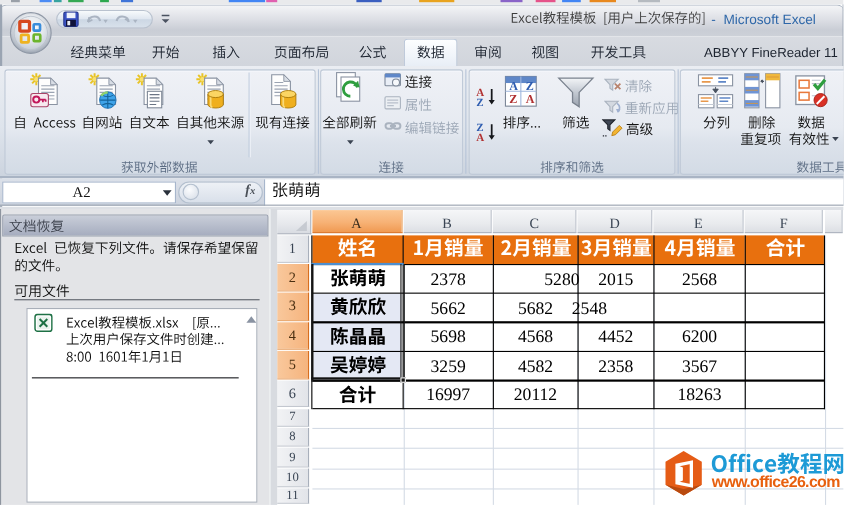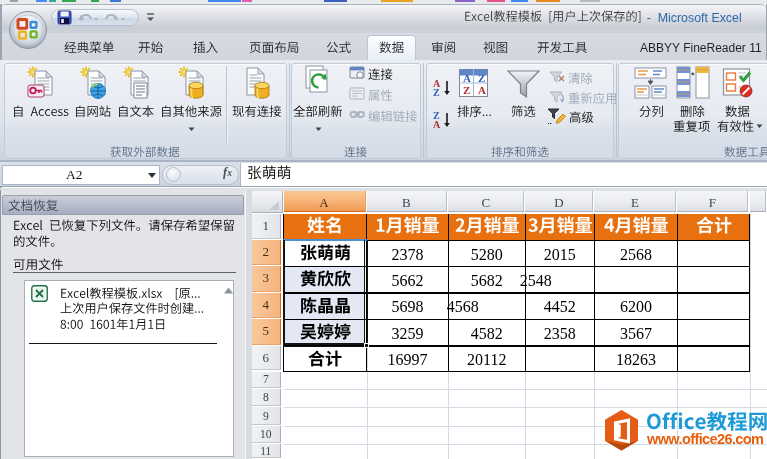--- a/index.html
+++ b/index.html
@@ -845,21 +845,21 @@
     <div style="position:absolute;left:299.5px;top:243.8px">
       <svg width="52.0" height="20.1" style="display:block">
         <g fill="#000" transform="translate(0,14.96) scale(0.017000,-0.017000)">
           <use href="#g5f20b" x="0"></use>
           <use href="#g840cb" x="1000"></use>
           <use href="#g840cb" x="2000"></use>
         </g>
       </svg>
     </div>
     <div style="position:absolute;left:367.40px;top:245.60px;width:80px;height:20px;font:16px 'Liberation Serif';color:#000;text-align:center">2378</div>
-    <div style="position:absolute;left:446.80px;top:245.60px;width:80px;height:20px;font:16px 'Liberation Serif';color:#000;text-align:center">5280</div>
+    <div style="position:absolute;left:446.80px;top:245.60px;width:80px;height:20px;font:16px 'Liberation Serif';color:#000;text-align:right">5280</div>
     <div style="position:absolute;left:519.80px;top:245.60px;width:80px;height:20px;font:16px 'Liberation Serif';color:#000;text-align:center">2015</div>
     <div style="position:absolute;left:595.90px;top:245.60px;width:80px;height:20px;font:16px 'Liberation Serif';color:#000;text-align:center">2568</div>
     <div style="position:absolute;left:299.5px;top:270.1px">
       <svg width="52.0" height="20.1" style="display:block">
         <g fill="#000" transform="translate(0,14.96) scale(0.017000,-0.017000)">
           <use href="#g9ec4b" x="0"></use>
           <use href="#g6b23b" x="1000"></use>
           <use href="#g6b23b" x="2000"></use>
         </g>
       </svg>
@@ -870,21 +870,21 @@
     <div style="position:absolute;left:299.5px;top:296.5px">
       <svg width="52.0" height="20.1" style="display:block">
         <g fill="#000" transform="translate(0,14.96) scale(0.017000,-0.017000)">
           <use href="#g9648b" x="0"></use>
           <use href="#g6676b" x="1000"></use>
           <use href="#g6676b" x="2000"></use>
         </g>
       </svg>
     </div>
     <div style="position:absolute;left:367.40px;top:298.30px;width:80px;height:20px;font:16px 'Liberation Serif';color:#000;text-align:center">5698</div>
-    <div style="position:absolute;left:446.80px;top:298.30px;width:80px;height:20px;font:16px 'Liberation Serif';color:#000;text-align:left">4568</div>
+    <div style="position:absolute;left:446.80px;top:298.30px;width:80px;height:20px;font:16px 'Liberation Serif';color:#000;text-align:center">4568</div>
     <div style="position:absolute;left:519.80px;top:298.30px;width:80px;height:20px;font:16px 'Liberation Serif';color:#000;text-align:center">4452</div>
     <div style="position:absolute;left:595.90px;top:298.30px;width:80px;height:20px;font:16px 'Liberation Serif';color:#000;text-align:center">6200</div>
     <div style="position:absolute;left:299.5px;top:323.0px">
       <svg width="52.0" height="20.1" style="display:block">
         <g fill="#000" transform="translate(0,14.96) scale(0.017000,-0.017000)">
           <use href="#g5434b" x="0"></use>
           <use href="#g5a77b" x="1000"></use>
           <use href="#g5a77b" x="2000"></use>
         </g>
       </svg>

